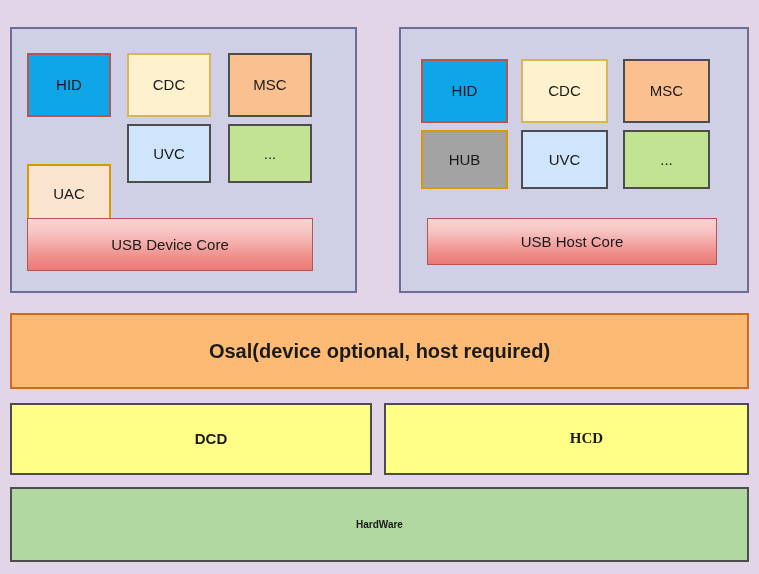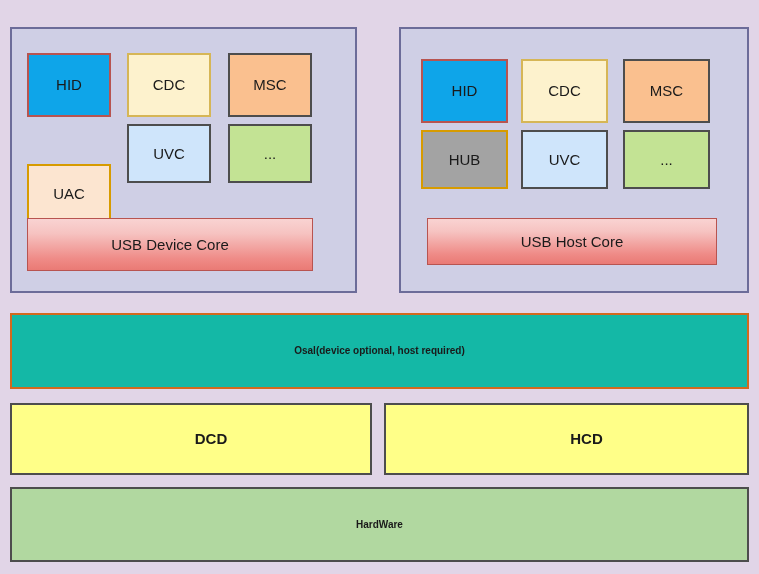--- a/index.html
+++ b/index.html
@@ -54,24 +54,24 @@
 
   
   .core-bar {
     background: linear-gradient(to bottom, #f9d3d2 0%, #f6c3c1 28%, #ef8b87 78%, #ea7a75 100%);
     border: 1px solid #b85450;
     font-size: 15px;
   }
 
   
   .bar-osal {
-    background: #14b8a6;
+    background: #fdba74;
     border: 2px solid #d2691e;
     font-weight: bold;
-    font-size: 10px;
+    font-size: 20px;
   }
   .bar-dcd, .bar-hcd {
     background: #ffff88;
     border: 2px solid #4d4d4d;
     font-weight: bold;
     font-size: 15px;
     padding-left: 40px;
   }
   .bar-hw {
     background: #b1d8a0;
@@ -105,17 +105,17 @@
 
   <div class="box sub-box c-hub" style="left:421px; top:130px; width:87px; height:59px;">HUB</div>
   <div class="box sub-box c-uvc" style="left:521px; top:130px; width:87px; height:59px;">UVC</div>
   <div class="box sub-box c-dots" style="left:623px; top:130px; width:87px; height:59px;">...</div>
 
   <div class="box core-bar" style="left:427px; top:218px; width:290px; height:47px;">USB Host Core</div>
 
   <div class="box bar-osal" style="left:10px; top:313px; width:739px; height:76px;">Osal(device optional, host required)</div>
 
   <div class="box bar-dcd" style="left:10px; top:403px; width:362px; height:72px;">DCD</div>
-  <div class="box bar-hcd" style="left:384px; top:403px; width:365px; height:72px;">HCD</div>
+  <div class="box bar-hcd" style="left:384px; top:403px; width:365px; height:72px;font-family:Liberation Serif, serif;">HCD</div>
 
   <div class="box bar-hw" style="left:10px; top:487px; width:739px; height:75px;">HardWare</div>
 
 </div>
 
 </body></html>

